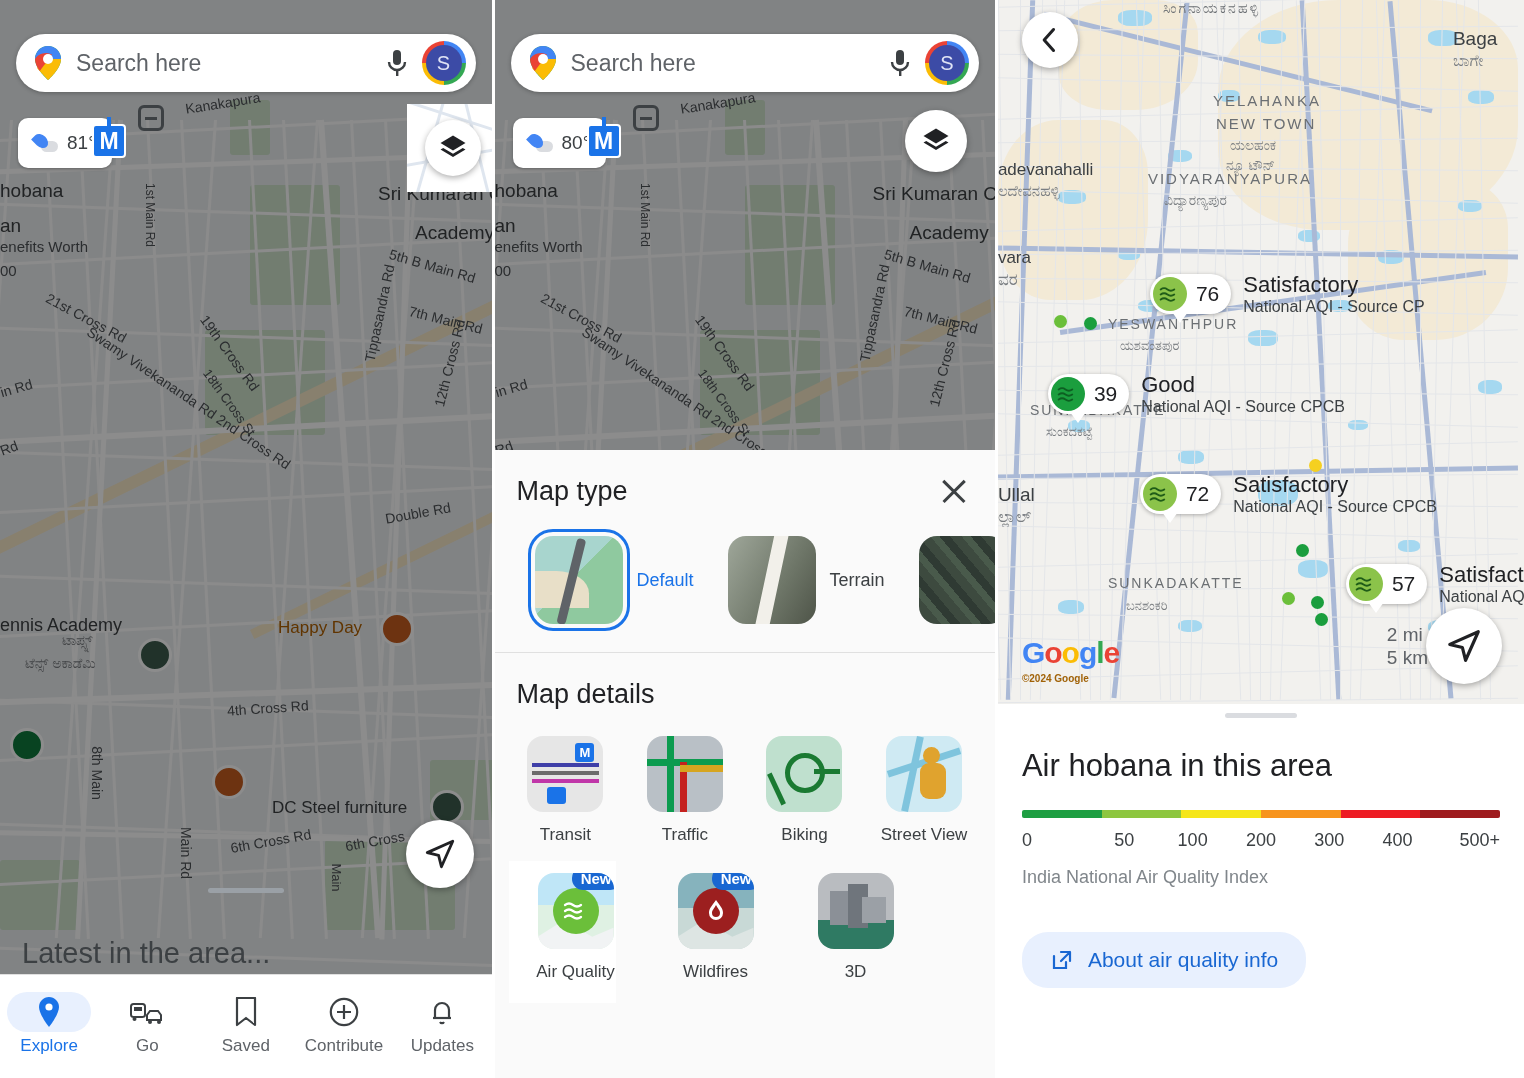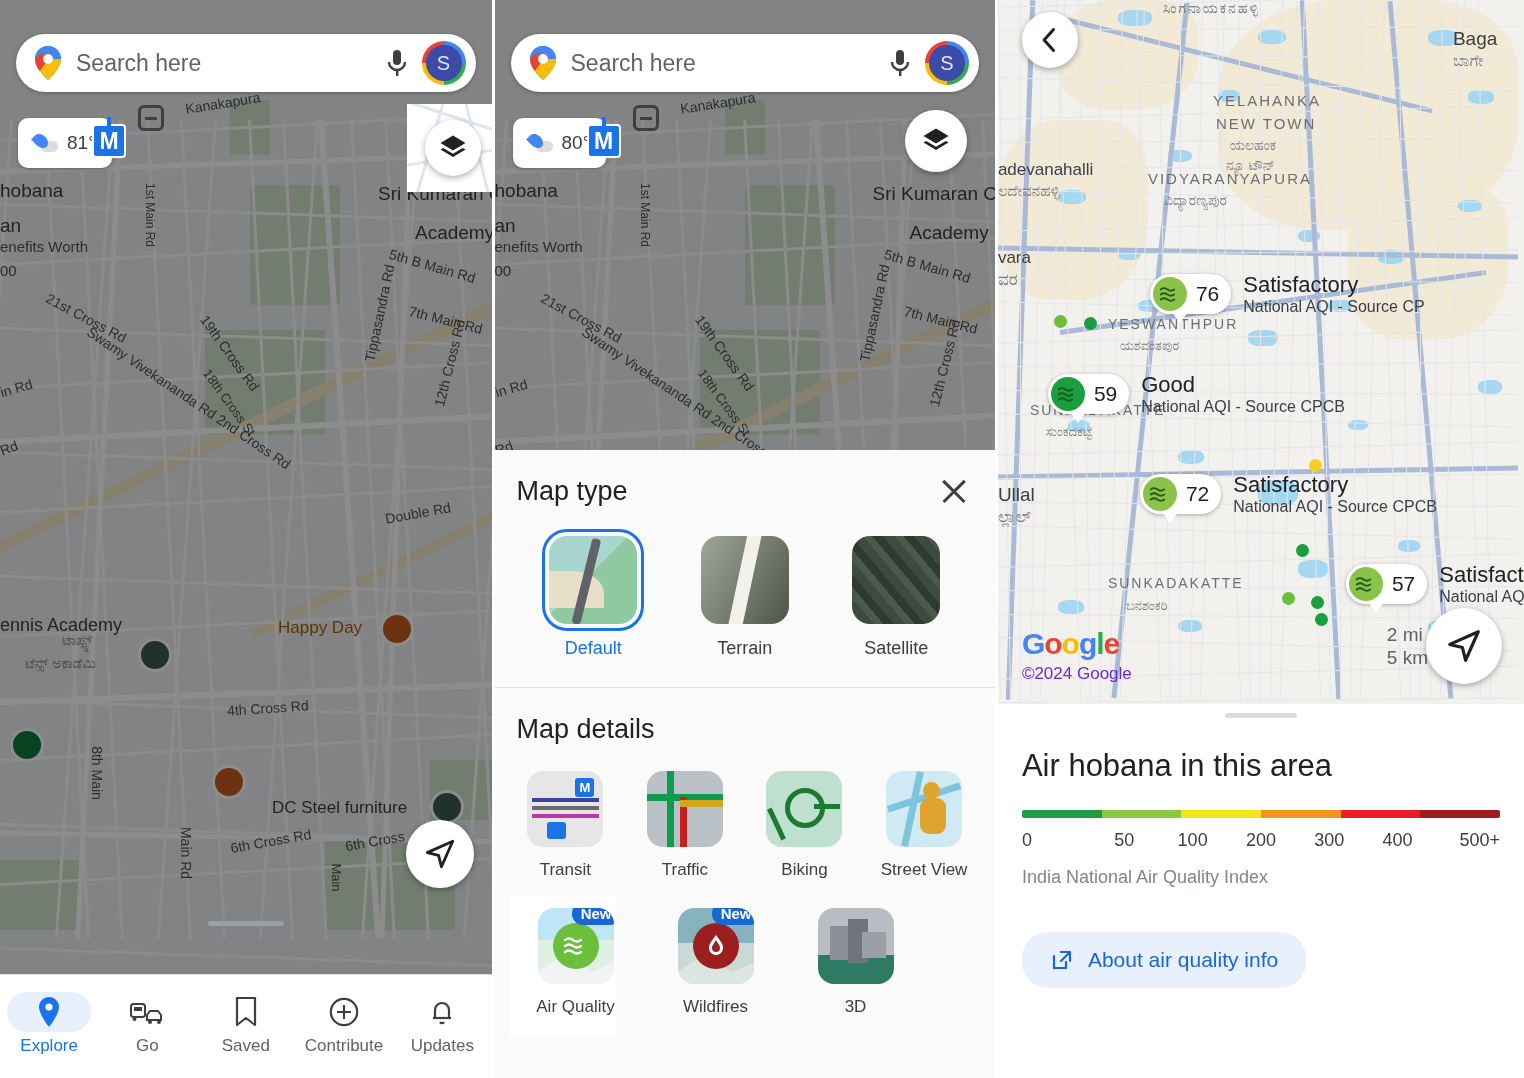--- a/index.html
+++ b/index.html
@@ -138,21 +138,21 @@
     padding: 22px 22px 0 22px; }
   .sheet-head h2 { font-size: 27px; color: #202124; font-weight: 400; }
   .closebtn { width: 38px; height: 38px; position: relative; cursor: pointer; }
   .closebtn::before, .closebtn::after {
     content: ''; position: absolute; left: 4px; top: 18px; width: 30px; height: 2.6px;
     background: #3c4043; }
   .closebtn::before { transform: rotate(45deg); }
   .closebtn::after { transform: rotate(-45deg); }
 
   .maptypes { display: flex; padding: 26px 40px 28px; gap: 34px; }
-  .mt { flex: 1; display: flex; flex-direction: column; align-items: center; gap: 14px; }
+  .mt { flex: 1; display: flex; flex-direction: row; align-items: center; gap: 14px; }
   .mt .thumb { width: 88px; height: 88px; border-radius: 18px; overflow: hidden; position: relative; }
   .mt.sel .thumb { outline: 3px solid #1a73e8; outline-offset: 4px; }
   .mt .cap { font-size: 18px; color: #3c4043; }
   .mt.sel .cap { color: #1a73e8; }
 
   .divider { height: 1px; background: #e0e0e0; margin: 0 0 0 0; }
 
   .details-title { font-size: 27px; color: #202124; padding: 26px 0 0 22px; font-weight: 400; }
   .grid4 { display: flex; padding: 26px 22px 0; gap: 22px; }
   .gitem { width: 118px; display: flex; flex-direction: column; align-items: center; gap: 13px; }
@@ -224,21 +224,21 @@
     align-items:center; justify-content:center; flex:none; }
   .aqi-num { font-size: 21px; color:#202124; margin-left: 9px; font-weight: 400; }
   .aqi-txt { margin-left: 12px; }
   .aqi-txt .cat { font-size: 22px; color:#202124; white-space: nowrap; }
   .aqi-txt .sub { font-size: 16px; color:#3c4043; white-space: nowrap; }
 
   .sensor { position:absolute; width: 13px; height: 13px; border-radius:50%; z-index: 8; }
 
   .gwm { position:absolute; left: 24px; bottom: 394px; z-index: 10; }
   .gwm .logo { font-size: 30px; font-weight: bold; letter-spacing: -1px; }
-  .gwm .cr { font-size: 17px; color:#6d28d9; margin-top: 3px; }
+  .gwm .cr { font-size: 10px; color:#a16207; margin-top: 3px; font-weight: bold; }
 
   .scale { position:absolute; right: 96px; bottom: 408px; color:#5f6368; font-size:19px; z-index:7; }
   .scale div { line-height: 1.25; }
 
   .backfab { left: 24px; top: 12px; width: 56px; height: 56px; }
 </style>
 </head>
 <body>
 
 <div class="screens">
@@ -380,20 +380,21 @@
     <div class="fab" style="left:406px;bottom:190px;width:68px;height:68px;">
       <svg width="34" height="34" viewBox="0 0 24 24">
         <path d="M3 11 21 3 13 21l-2-8z" fill="none" stroke="#202124" stroke-width="2" stroke-linejoin="round"></path>
       </svg>
     </div>
 
     <div class="scrim"></div>
 
     <div class="latest">
       <div class="grabber"></div>
+      <div class="ttl">Latest in the area...</div>
     </div>
 
     <div class="bottomnav">
       <div class="navitem active">
         <span class="nicon">
           <svg width="26" height="30" viewBox="0 0 24 30">
               <path d="M12 0C6.5 0 2 4.5 2 10c0 7.5 10 20 10 20s10-12.5 10-20C22 4.5 17.5 0 12 0z" fill="#1a73e8"></path>
               <circle cx="12" cy="10" r="3.6" fill="#fff"></circle>
             </svg>
         </span>
@@ -815,21 +816,21 @@
       </div>
     </div>
 
     <div class="aqi-marker" style="left:50px;top:372px;">
       <div class="aqi-pill">
         <span class="aqi-dot" style="background:#1B9E3E">
           <svg width="22" height="17" viewBox="0 0 26 20">
               <path d="M2 4q4-3 8 0t8 0M2 10q4-3 8 0t8 0M2 16q4-3 8 0t8 0" stroke="#0d5f22" stroke-width="2.2" fill="none" stroke-linecap="round"></path>
             </svg>
         </span>
-        <span class="aqi-num">59</span>
+        <span class="aqi-num">39</span>
       </div>
       <div class="aqi-txt">
         <div class="cat">Good</div>
         <div class="sub">National AQI - Source CPCB</div>
       </div>
     </div>
 
     <div class="aqi-marker" style="left:142px;top:472px;">
       <div class="aqi-pill">
         <span class="aqi-dot" style="background:#8BC34A">

